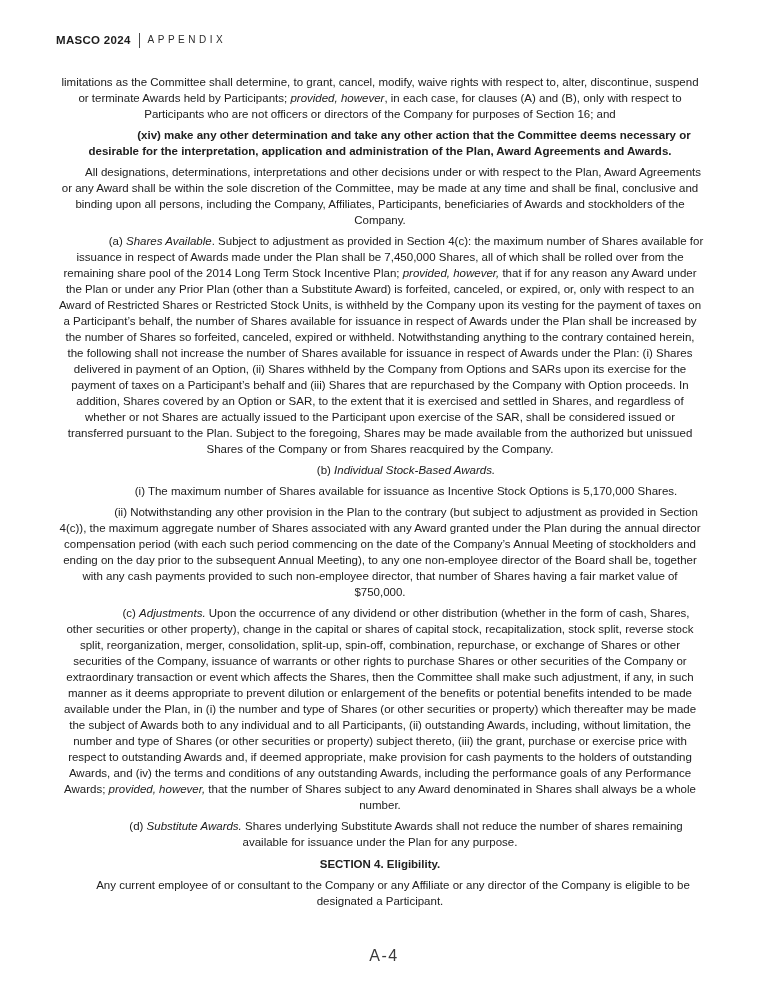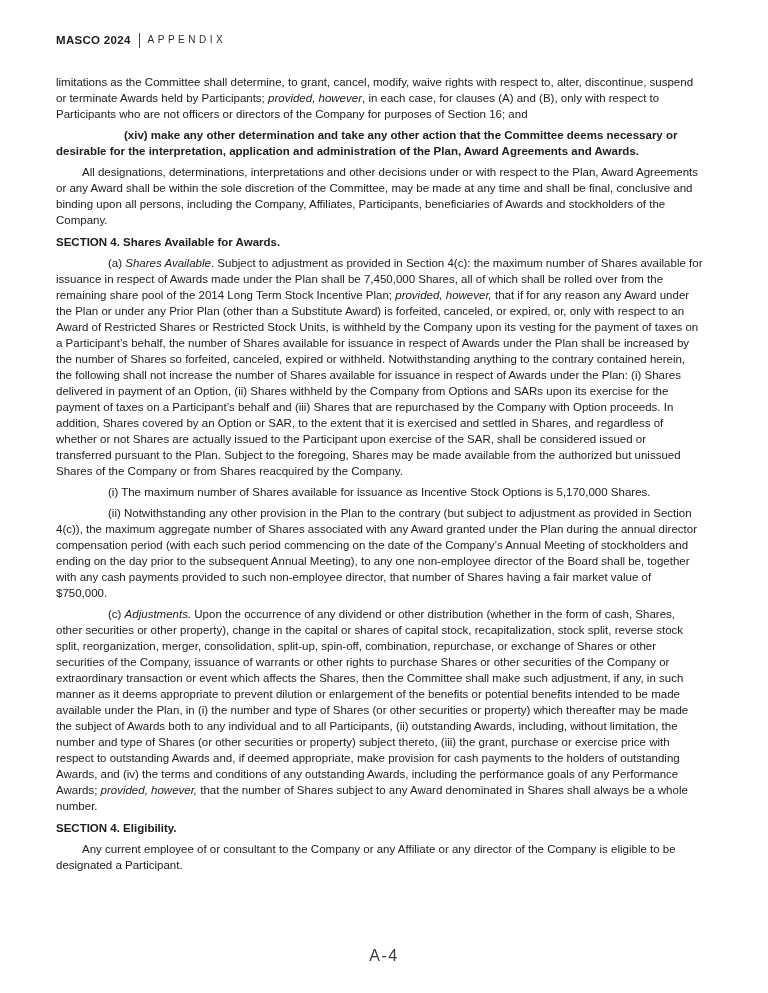--- a/index.html
+++ b/index.html
@@ -37,21 +37,21 @@
     background: #4a4a4a;
     margin: 0 8px;
   }
   .appendix {
     font-size: 10px;
     letter-spacing: 3.5px;
     color: #2b2b2b;
   }
   .doc p {
     margin: 5px 0 0 0;
-    text-align: left;
+    text-align: center;
   }
   .doc p.first { margin-top: 0; }
   .doc p.h { font-weight: bold; margin-top: 6px; }
   .ind-1 { text-indent: 26px; }
   .ind-2 { text-indent: 52px; }
   .ind-3 { text-indent: 68px; font-weight: bold; }
   .i { font-style: italic; }
   .b { font-weight: bold; }
   .page-footer {
     position: absolute;
@@ -72,25 +72,26 @@
   <header class="page-header">
     <span class="brand">MASCO 2024</span>
     <span class="header-sep"></span>
     <span class="appendix">APPENDIX</span>
   </header>
 
   <div class="doc">
     <p class="first"><span>limitations as the Committee shall determine, to grant, cancel, modify, waive rights with respect to, alter, discontinue, suspend or terminate Awards held by Participants; </span><span class="i">provided, however</span><span>, in each case, for clauses (A) and (B), only with respect to Participants who are not officers or directors of the Company for purposes of Section 16; and</span></p>
     <p class="ind-3"><span>(xiv) make any other determination and take any other action that the Committee deems necessary or desirable for the interpretation, application and administration of the Plan, Award Agreements and Awards.</span></p>
     <p class="ind-1"><span>All designations, determinations, interpretations and other decisions under or with respect to the Plan, Award Agreements or any Award shall be within the sole discretion of the Committee, may be made at any time and shall be final, conclusive and binding upon all persons, including the Company, Affiliates, Participants, beneficiaries of Awards and stockholders of the Company.</span></p>
-    <p class="h"><span class="b">SECTION 4. Shares Available for Awards.</span></p>
     <p class="ind-2"><span>(a) </span><span class="i">Shares Available</span><span>. Subject to adjustment as provided in Section 4(c): the maximum number of Shares available for issuance in respect of Awards made under the Plan shall be 7,450,000 Shares, all of which shall be rolled over from the remaining share pool of the 2014 Long Term Stock Incentive Plan; </span><span class="i">provided, however,</span><span> that if for any reason any Award under the Plan or under any Prior Plan (other than a Substitute Award) is forfeited, canceled, or expired, or, only with respect to an Award of Restricted Shares or Restricted Stock Units, is withheld by the Company upon its vesting for the payment of taxes on a Participant’s behalf, the number of Shares available for issuance in respect of Awards under the Plan shall be increased by the number of Shares so forfeited, canceled, expired or withheld. Notwithstanding anything to the contrary contained herein, the following shall not increase the number of Shares available for issuance in respect of Awards under the Plan: (i) Shares delivered in payment of an Option, (ii) Shares withheld by the Company from Options and SARs upon its exercise for the payment of taxes on a Participant’s behalf and (iii) Shares that are repurchased by the Company with Option proceeds. In addition, Shares covered by an Option or SAR, to the extent that it is exercised and settled in Shares, and regardless of whether or not Shares are actually issued to the Participant upon exercise of the SAR, shall be considered issued or transferred pursuant to the Plan. Subject to the foregoing, Shares may be made available from the authorized but unissued Shares of the Company or from Shares reacquired by the Company.</span></p>
+    <p class="ind-2"><span>(b) </span><span class="i">Individual Stock-Based Awards.</span></p>
     <p class="ind-2"><span>(i) The maximum number of Shares available for issuance as Incentive Stock Options is 5,170,000 Shares.</span></p>
     <p class="ind-2"><span>(ii) Notwithstanding any other provision in the Plan to the contrary (but subject to adjustment as provided in Section 4(c)), the maximum aggregate number of Shares associated with any Award granted under the Plan during the annual director compensation period (with each such period commencing on the date of the Company’s Annual Meeting of stockholders and ending on the day prior to the subsequent Annual Meeting), to any one non-employee director of the Board shall be, together with any cash payments provided to such non-employee director, that number of Shares having a fair market value of $750,000.</span></p>
     <p class="ind-2"><span>(c) </span><span class="i">Adjustments.</span><span> Upon the occurrence of any dividend or other distribution (whether in the form of cash, Shares, other securities or other property), change in the capital or shares of capital stock, recapitalization, stock split, reverse stock split, reorganization, merger, consolidation, split-up, spin-off, combination, repurchase, or exchange of Shares or other securities of the Company, issuance of warrants or other rights to purchase Shares or other securities of the Company or extraordinary transaction or event which affects the Shares, then the Committee shall make such adjustment, if any, in such manner as it deems appropriate to prevent dilution or enlargement of the benefits or potential benefits intended to be made available under the Plan, in (i) the number and type of Shares (or other securities or property) which thereafter may be made the subject of Awards both to any individual and to all Participants, (ii) outstanding Awards, including, without limitation, the number and type of Shares (or other securities or property) subject thereto, (iii) the grant, purchase or exercise price with respect to outstanding Awards and, if deemed appropriate, make provision for cash payments to the holders of outstanding Awards, and (iv) the terms and conditions of any outstanding Awards, including the performance goals of any Performance Awards; </span><span class="i">provided, however,</span><span> that the number of Shares subject to any Award denominated in Shares shall always be a whole number.</span></p>
+    <p class="ind-2"><span>(d) </span><span class="i">Substitute Awards.</span><span> Shares underlying Substitute Awards shall not reduce the number of shares remaining available for issuance under the Plan for any purpose.</span></p>
     <p class="h"><span class="b">SECTION 4. Eligibility.</span></p>
     <p class="ind-1"><span>Any current employee of or consultant to the Company or any Affiliate or any director of the Company is eligible to be designated a Participant.</span></p>
   </div>
 
   <footer class="page-footer">
     <span>A-4</span>
   </footer>
 
 </div>
 

